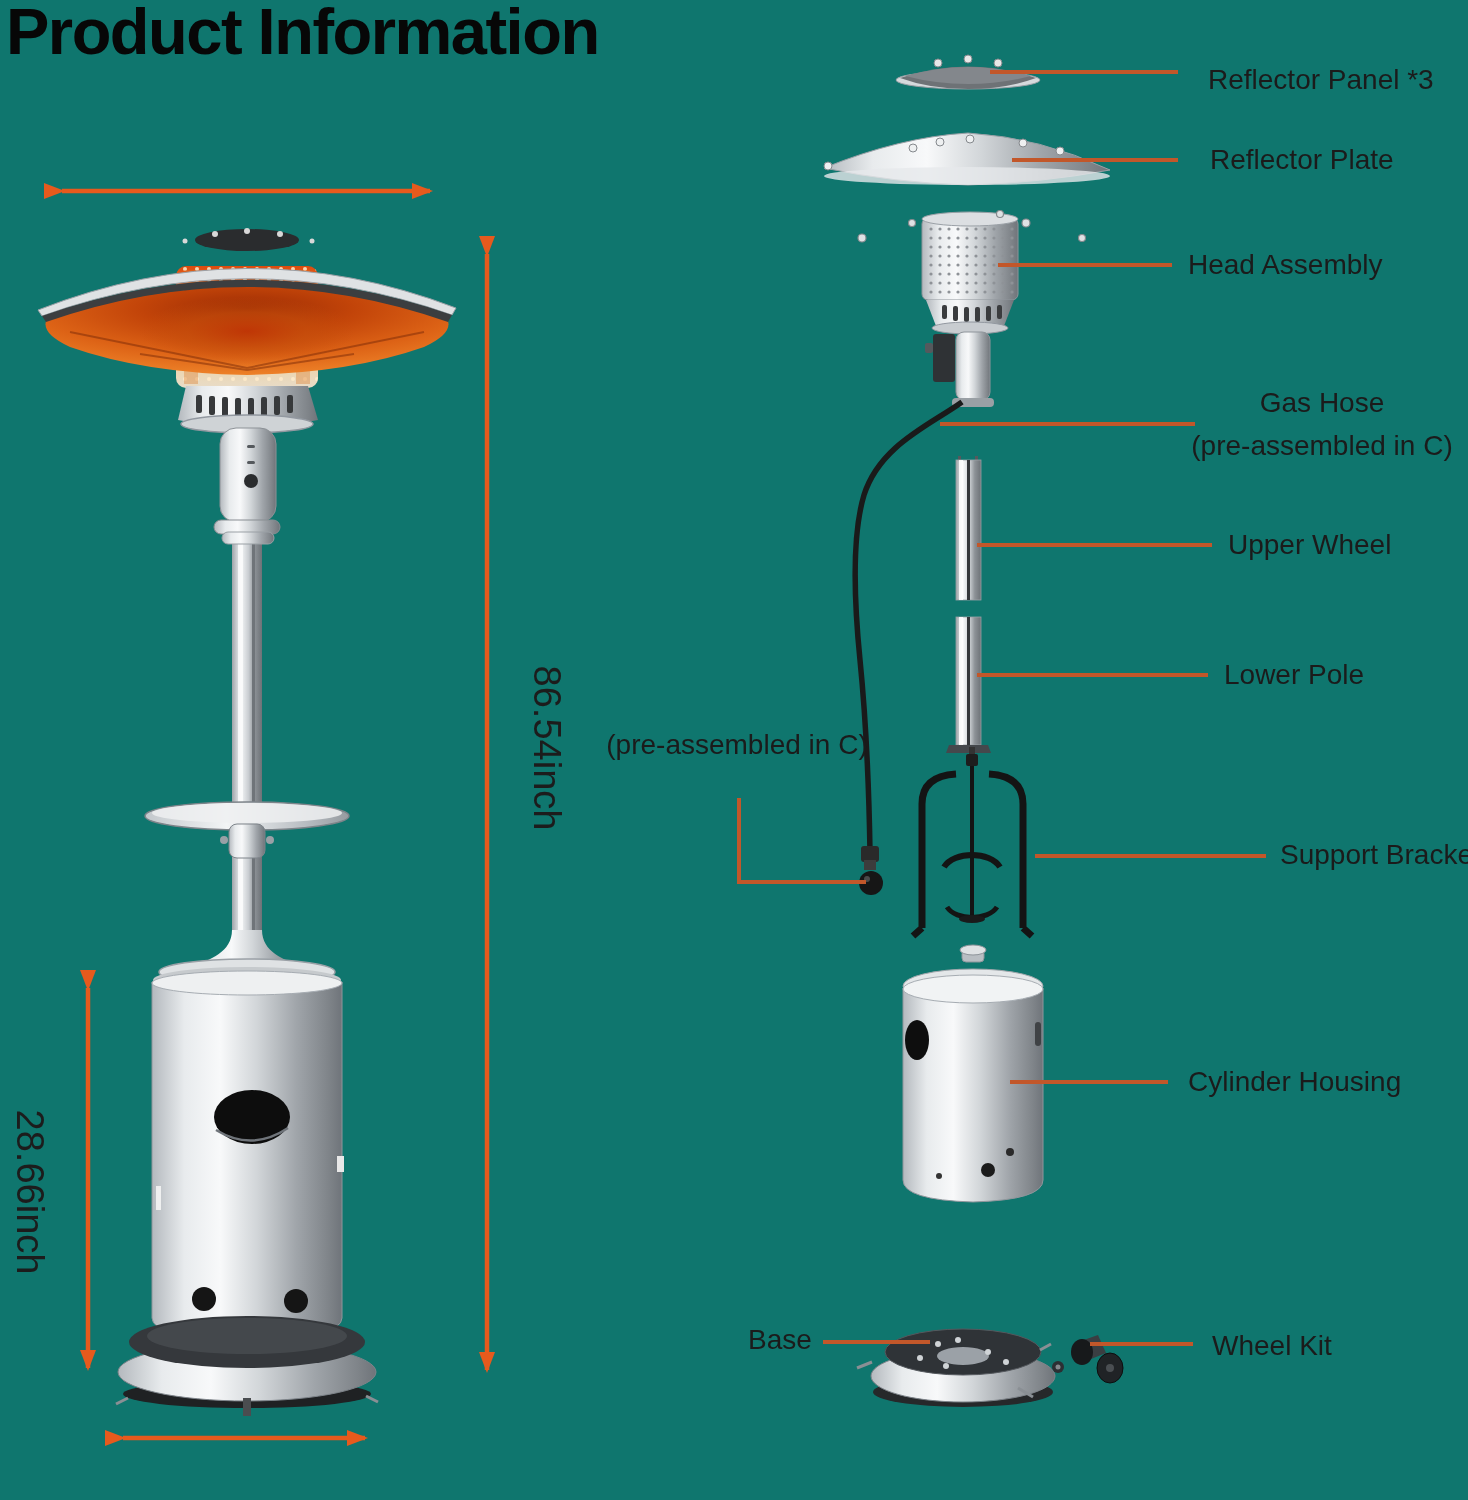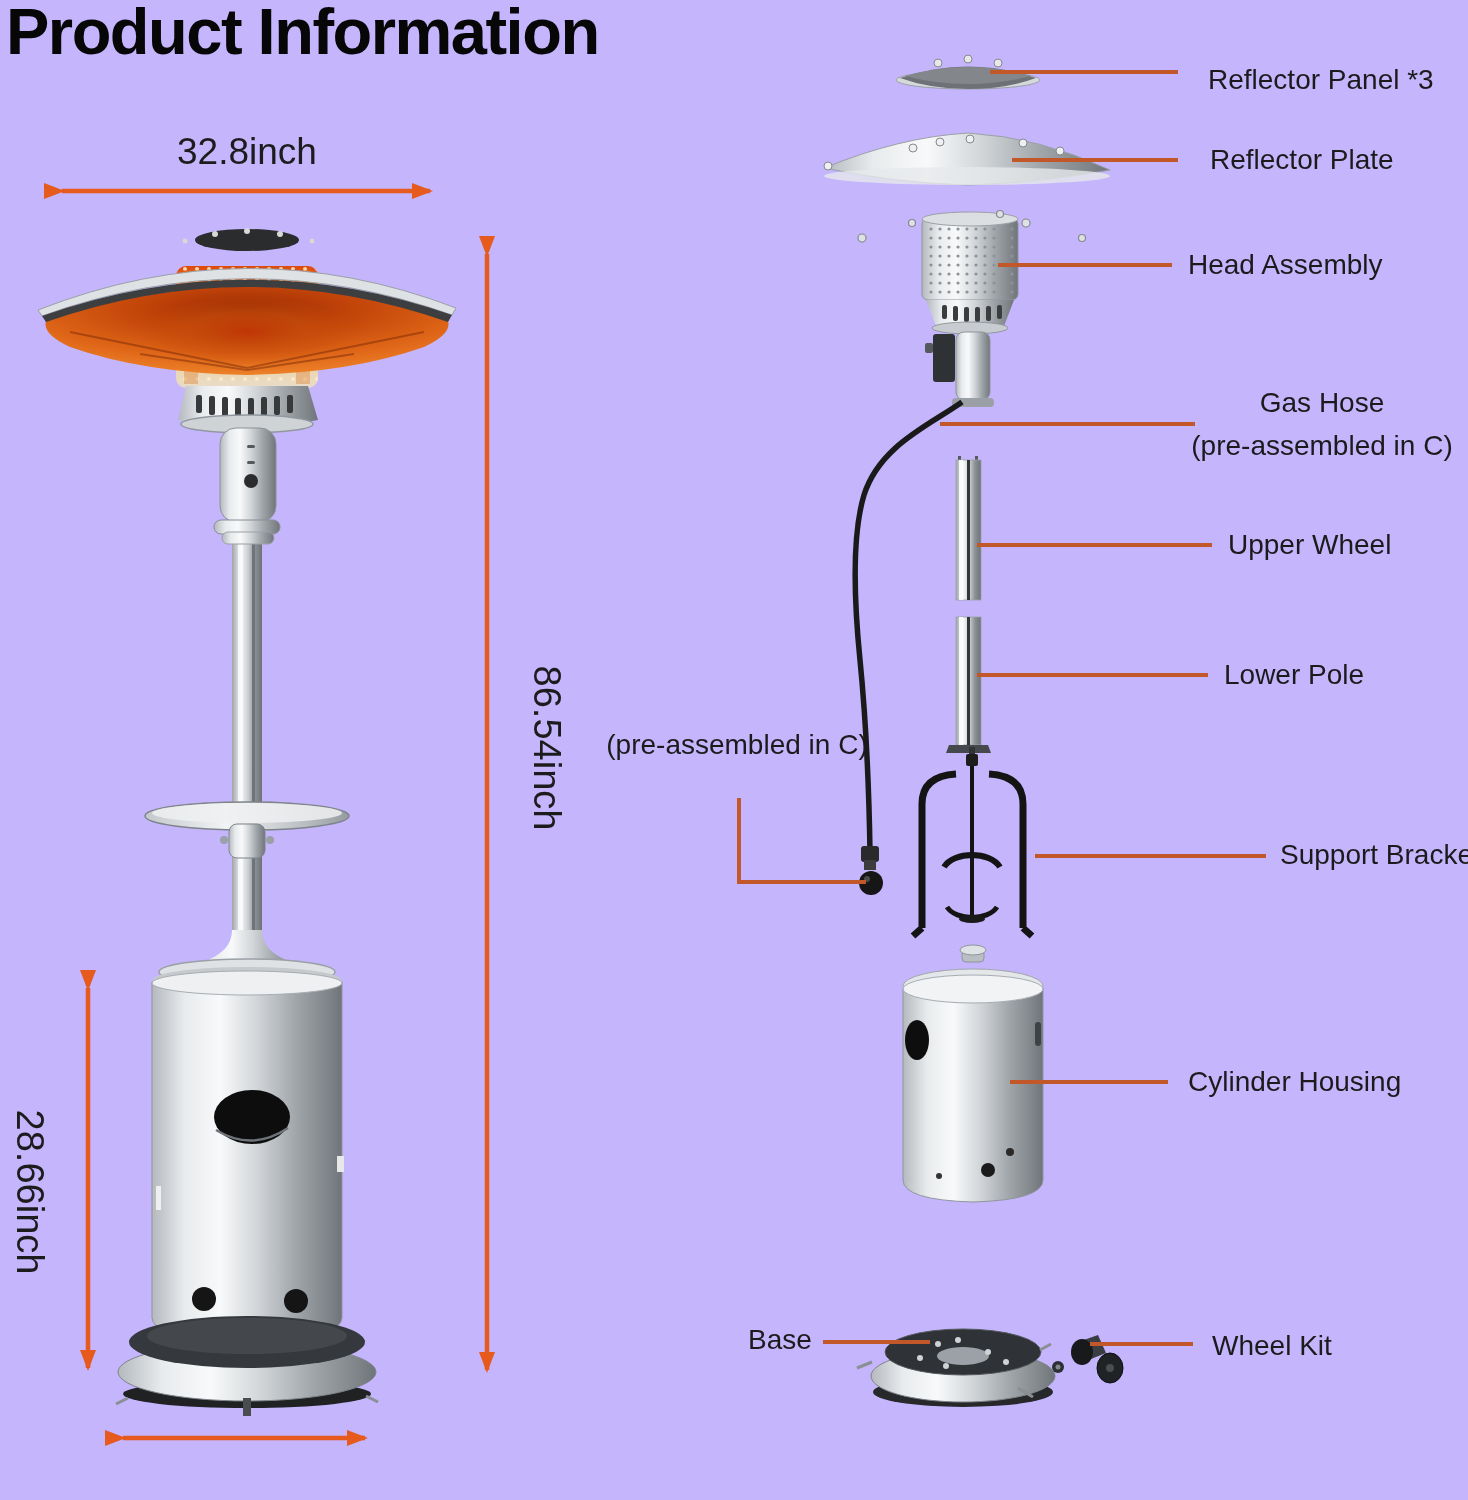--- a/index.html
+++ b/index.html
@@ -1,17 +1,17 @@
 <!DOCTYPE html>
 <html><head>
 <meta charset="utf-8">
 <style>
   html,body{margin:0;padding:0;background:#ffffff;}
   .canvas{
-    position:relative;width:1468px;height:1500px;overflow:hidden;background:#c4b5fd;
+    position:relative;width:1468px;height:1500px;overflow:hidden;background:#0f766e;
     font-family:"Liberation Sans","DejaVu Sans",sans-serif;color:#161616;
   }
   .art{position:absolute;left:0;top:0;}
   .page-title{
     position:absolute;left:6px;top:-6px;font-size:65px;font-weight:800;
     letter-spacing:-1.5px;color:#070707;white-space:nowrap;
   }
   .dim{position:absolute;font-size:37px;font-weight:500;color:#1c1c1c;text-align:center;white-space:nowrap;}
   .dim.rot{transform:rotate(90deg);}
   #dim-top{left:97px;top:131px;width:300px;height:42px;line-height:42px;}
@@ -328,21 +328,20 @@
         <line x1="1035" y1="856" x2="1266" y2="856"></line>
         <line x1="1010" y1="1082" x2="1168" y2="1082"></line>
         <line x1="823" y1="1342" x2="930" y2="1342"></line>
         <line x1="1090" y1="1344" x2="1193" y2="1344"></line>
       </g>
     </g>
   </svg>
 
   <div class="page-title">Product Information</div>
 
-  <div class="dim" id="dim-top">32.8inch</div>
   <div class="dim rot" id="dim-height">86.54inch</div>
   <div class="dim rot" id="dim-housing">28.66inch</div>
 
   <div class="plabel" id="lbl-reflector-panel">Reflector Panel *3</div>
   <div class="plabel" id="lbl-reflector-plate">Reflector Plate</div>
   <div class="plabel" id="lbl-head-assembly">Head Assembly</div>
 
   <div class="plabel two" id="lbl-gas-hose">
     <div>Gas Hose</div>
     <div>(pre-assembled in C)</div>

